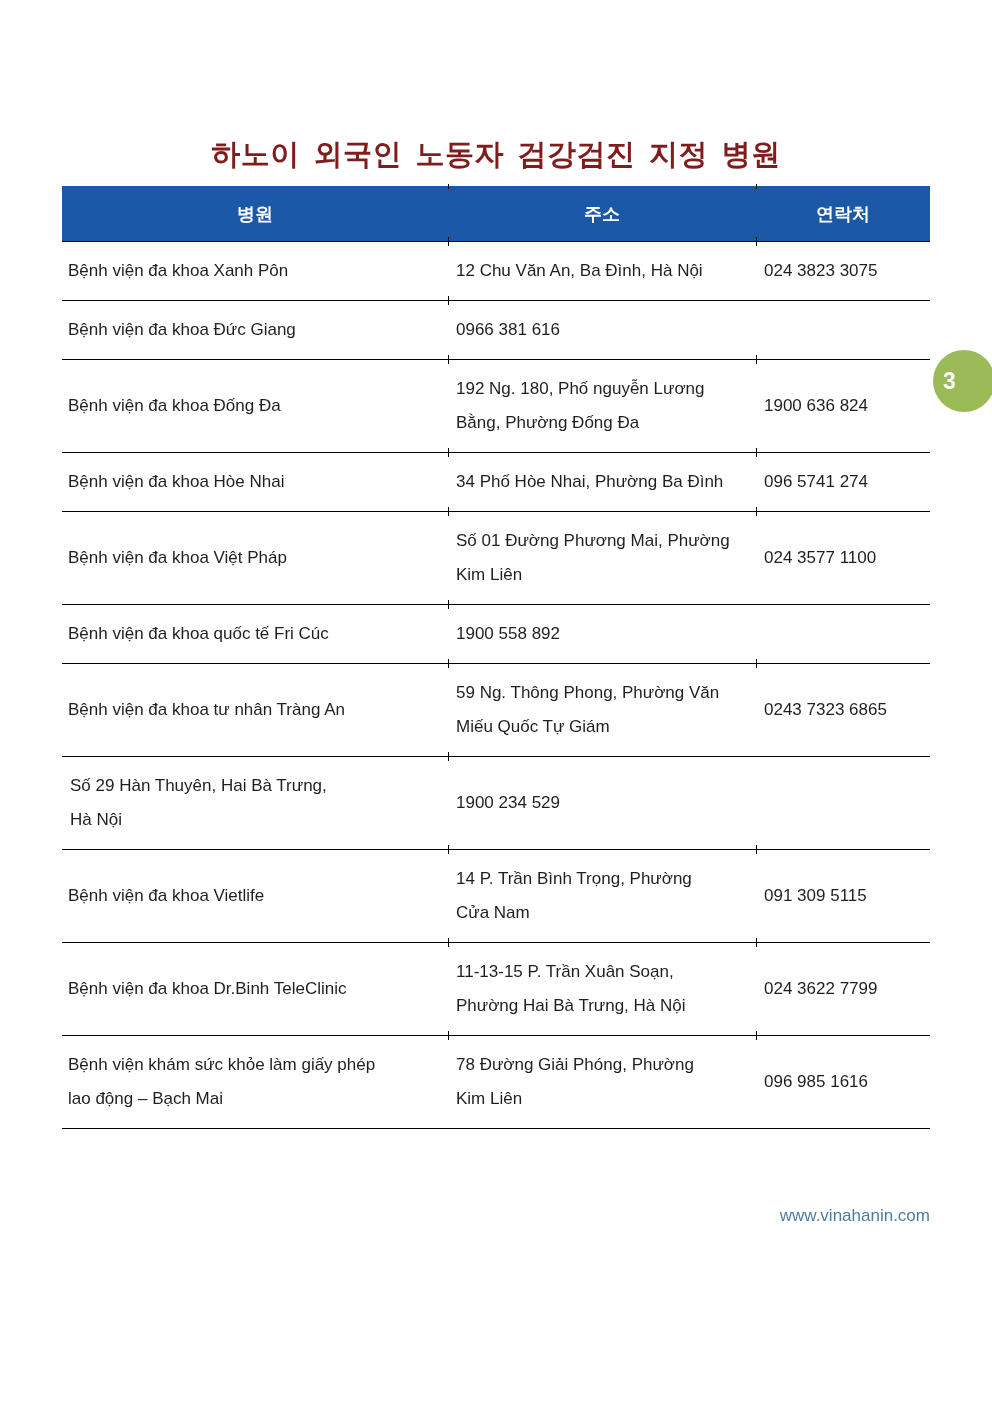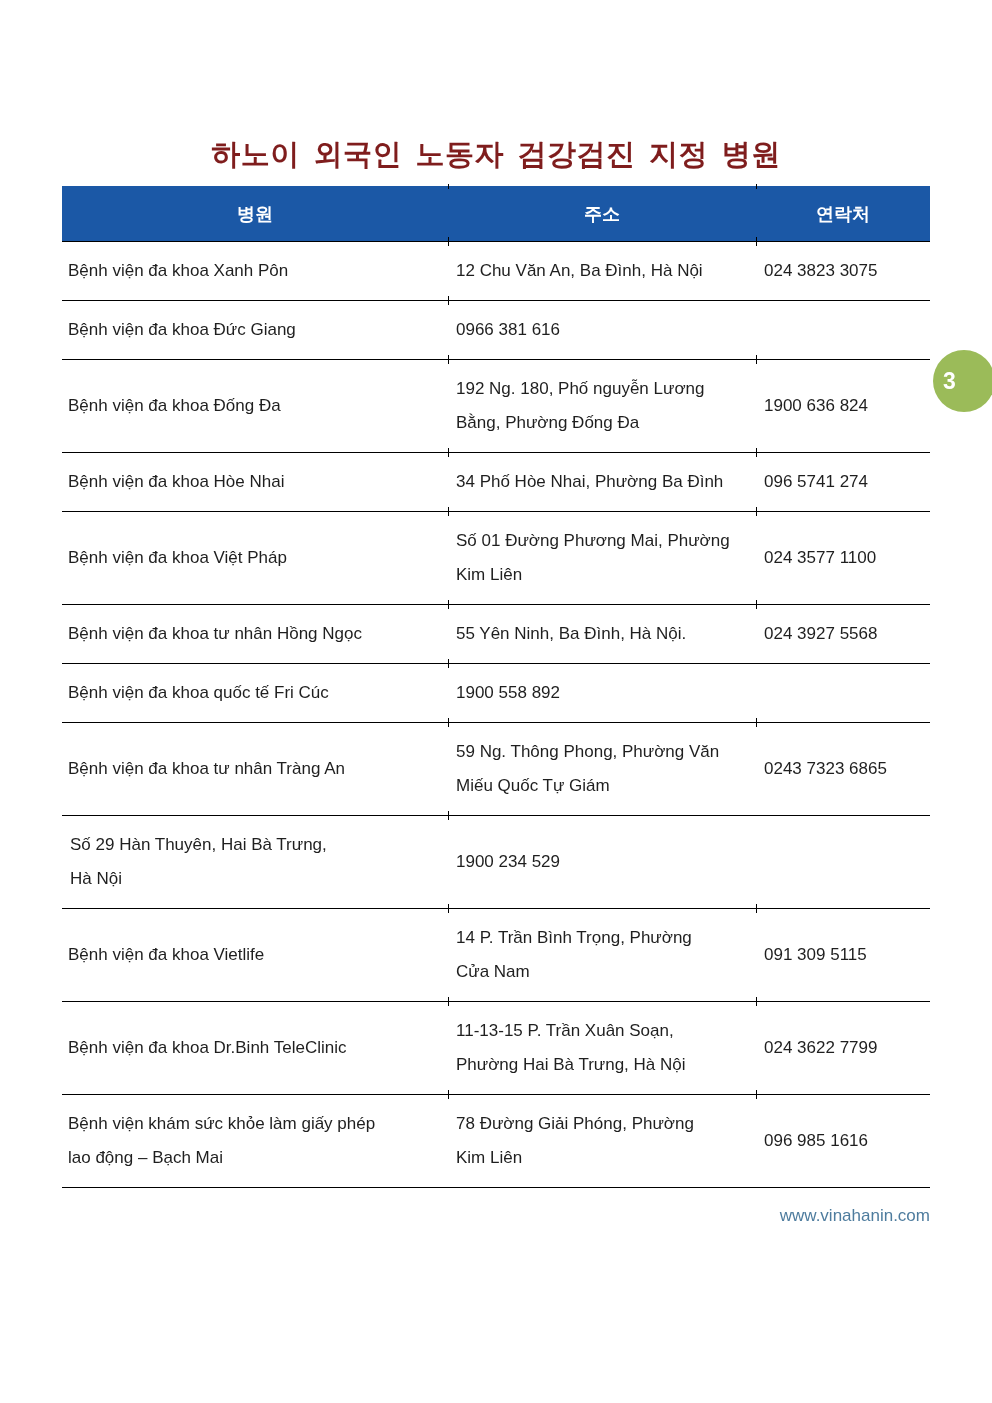--- a/index.html
+++ b/index.html
@@ -129,25 +129,20 @@
     <div class="cell c2 t">34 Phố Hòe Nhai, Phường Ba Đình</div>
     <div class="cell c3">096 5741 274</div>
   </div>
   <div class="row">
     <div class="cell c1 t">Bệnh viện đa khoa Việt Pháp</div>
     <div class="cell c2 t">Số 01 Đường Phương Mai, Phường
 Kim Liên</div>
     <div class="cell c3">024 3577 1100</div>
   </div>
   <div class="row">
-    <div class="cell c1 t">Bệnh viện đa khoa tư nhân Hồng Ngọc</div>
-    <div class="cell c2 t">55 Yên Ninh, Ba Đình, Hà Nội.</div>
-    <div class="cell c3">024 3927 5568</div>
-  </div>
-  <div class="row">
     <div class="cell c1 t">Bệnh viện đa khoa quốc tế Fri Cúc</div>
     <div class="cell c3">1900 558 892</div>
   </div>
   <div class="row">
     <div class="cell c1 t">Bệnh viện đa khoa tư nhân Tràng An</div>
     <div class="cell c2 t">59 Ng. Thông Phong, Phường Văn
 Miếu Quốc Tự Giám</div>
     <div class="cell c3">0243 7323 6865</div>
   </div>
   <div class="row">

